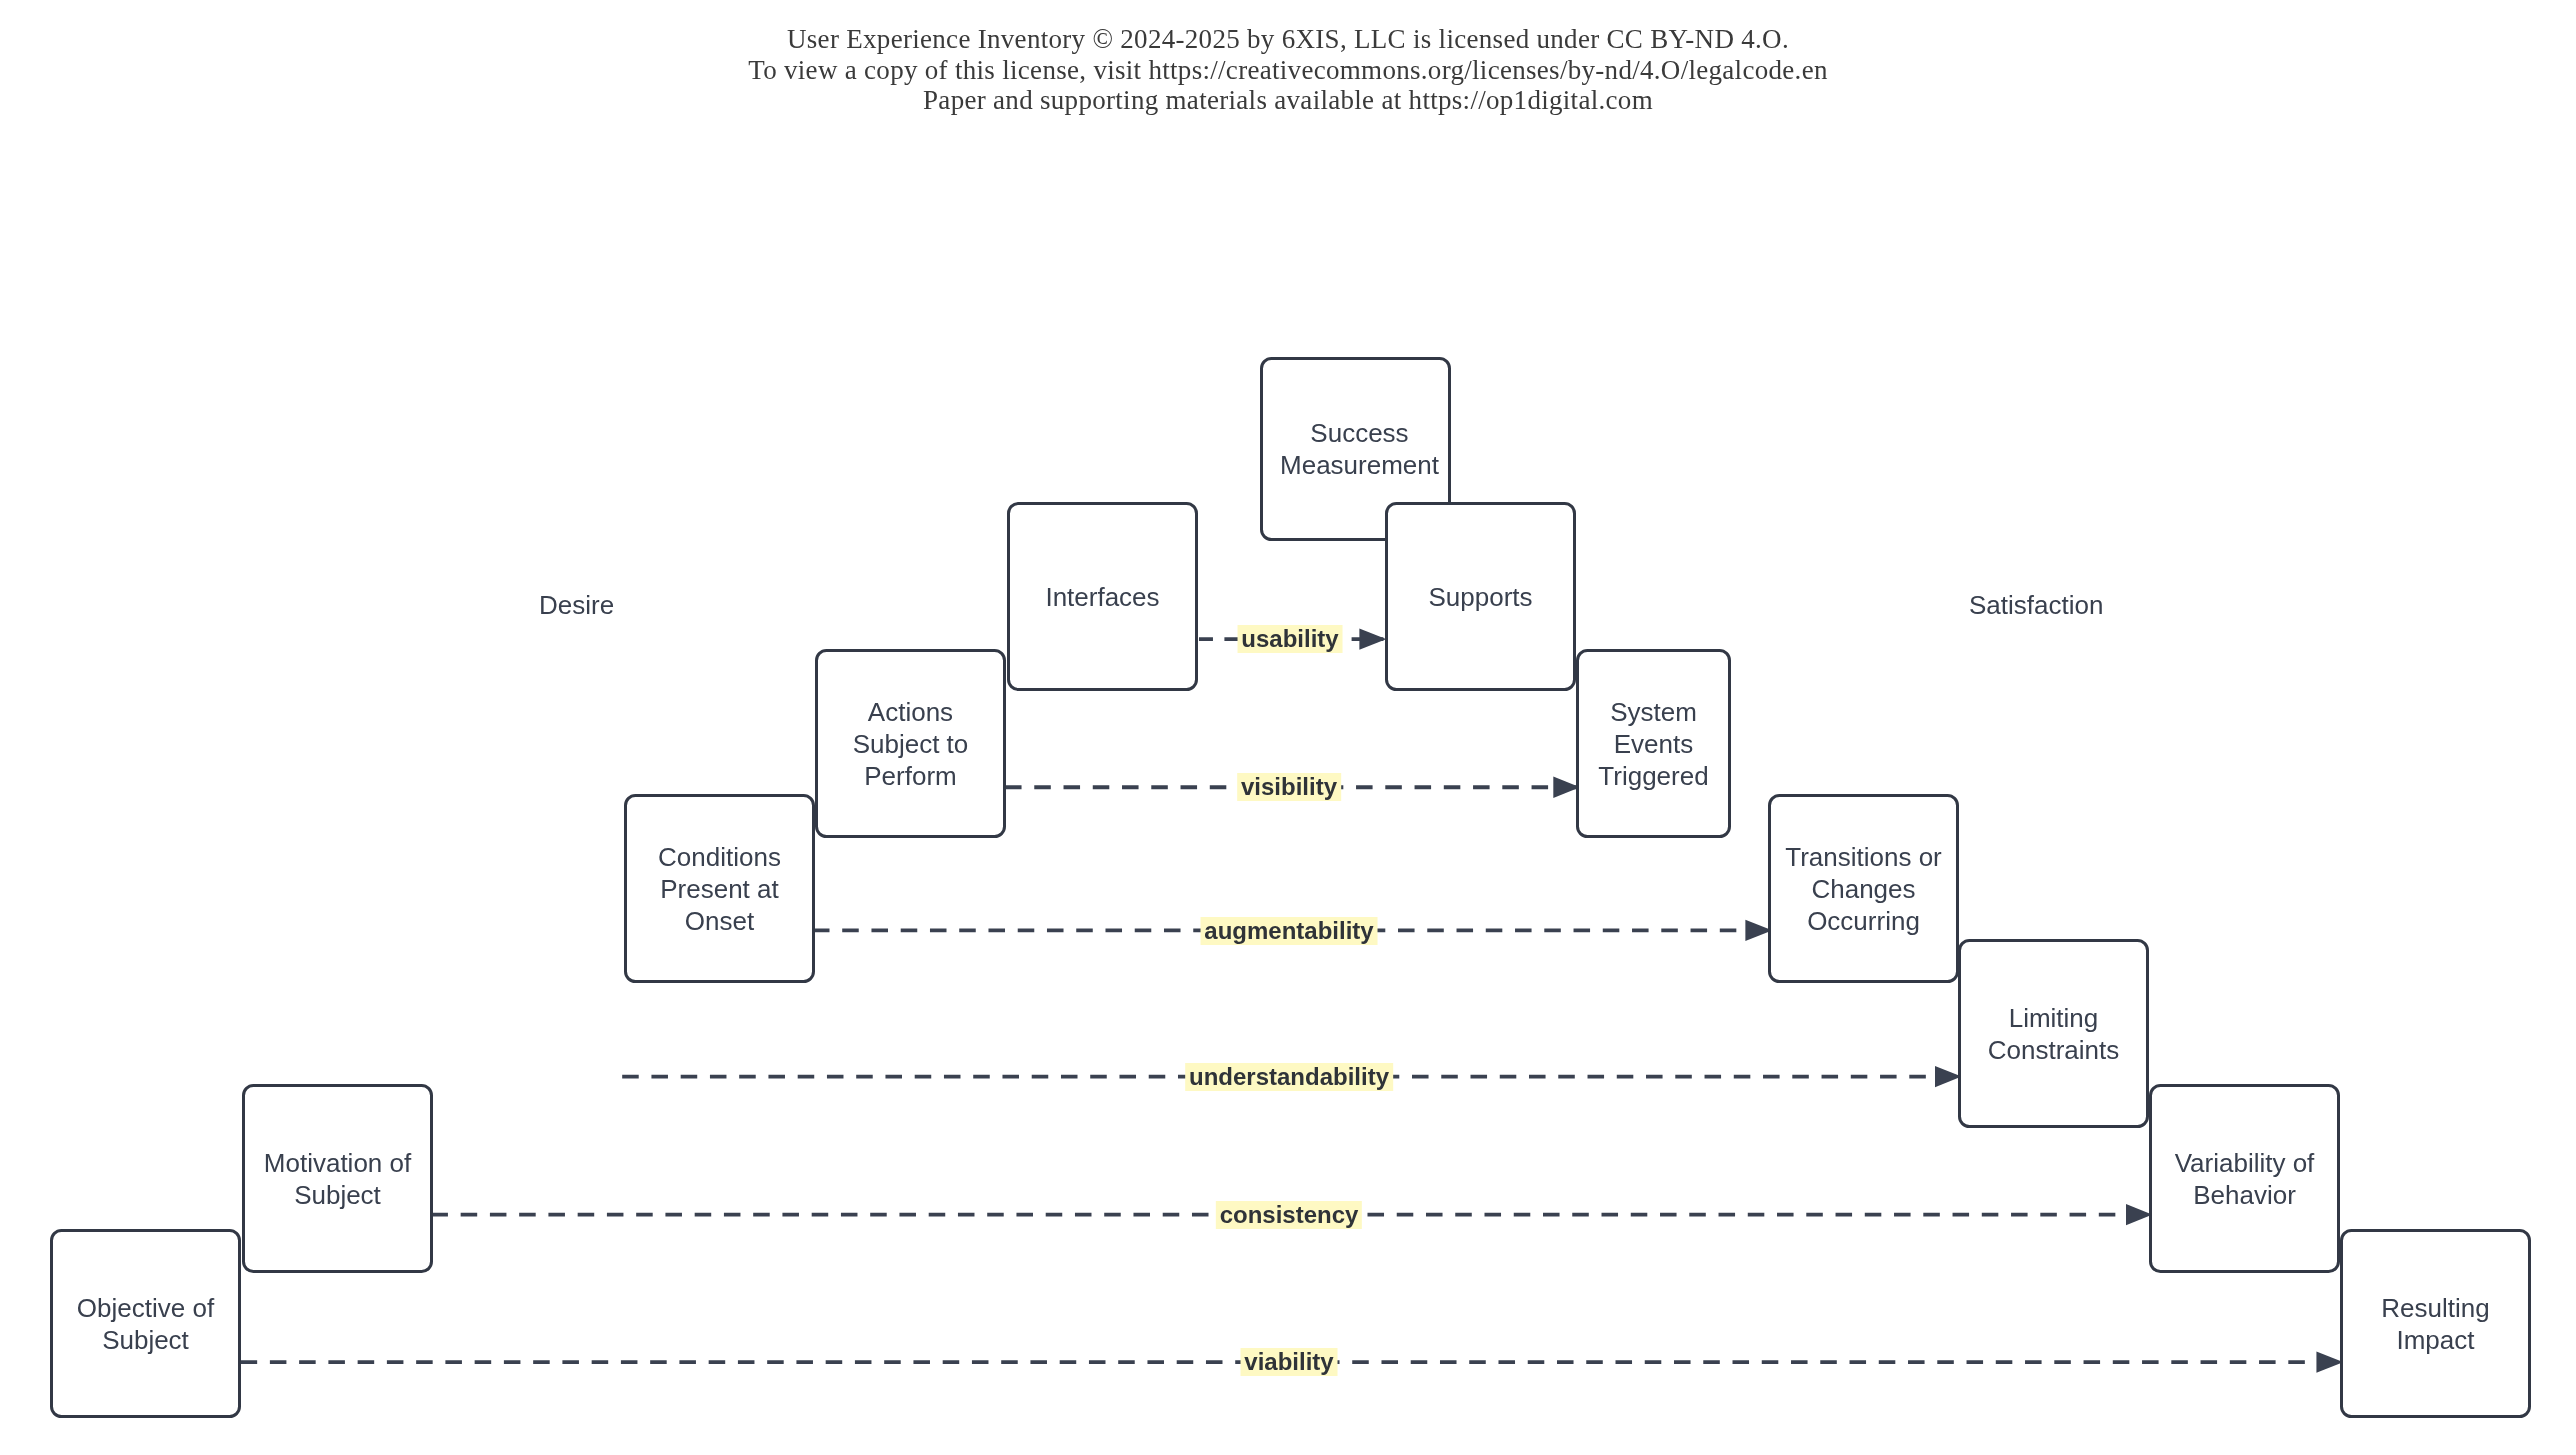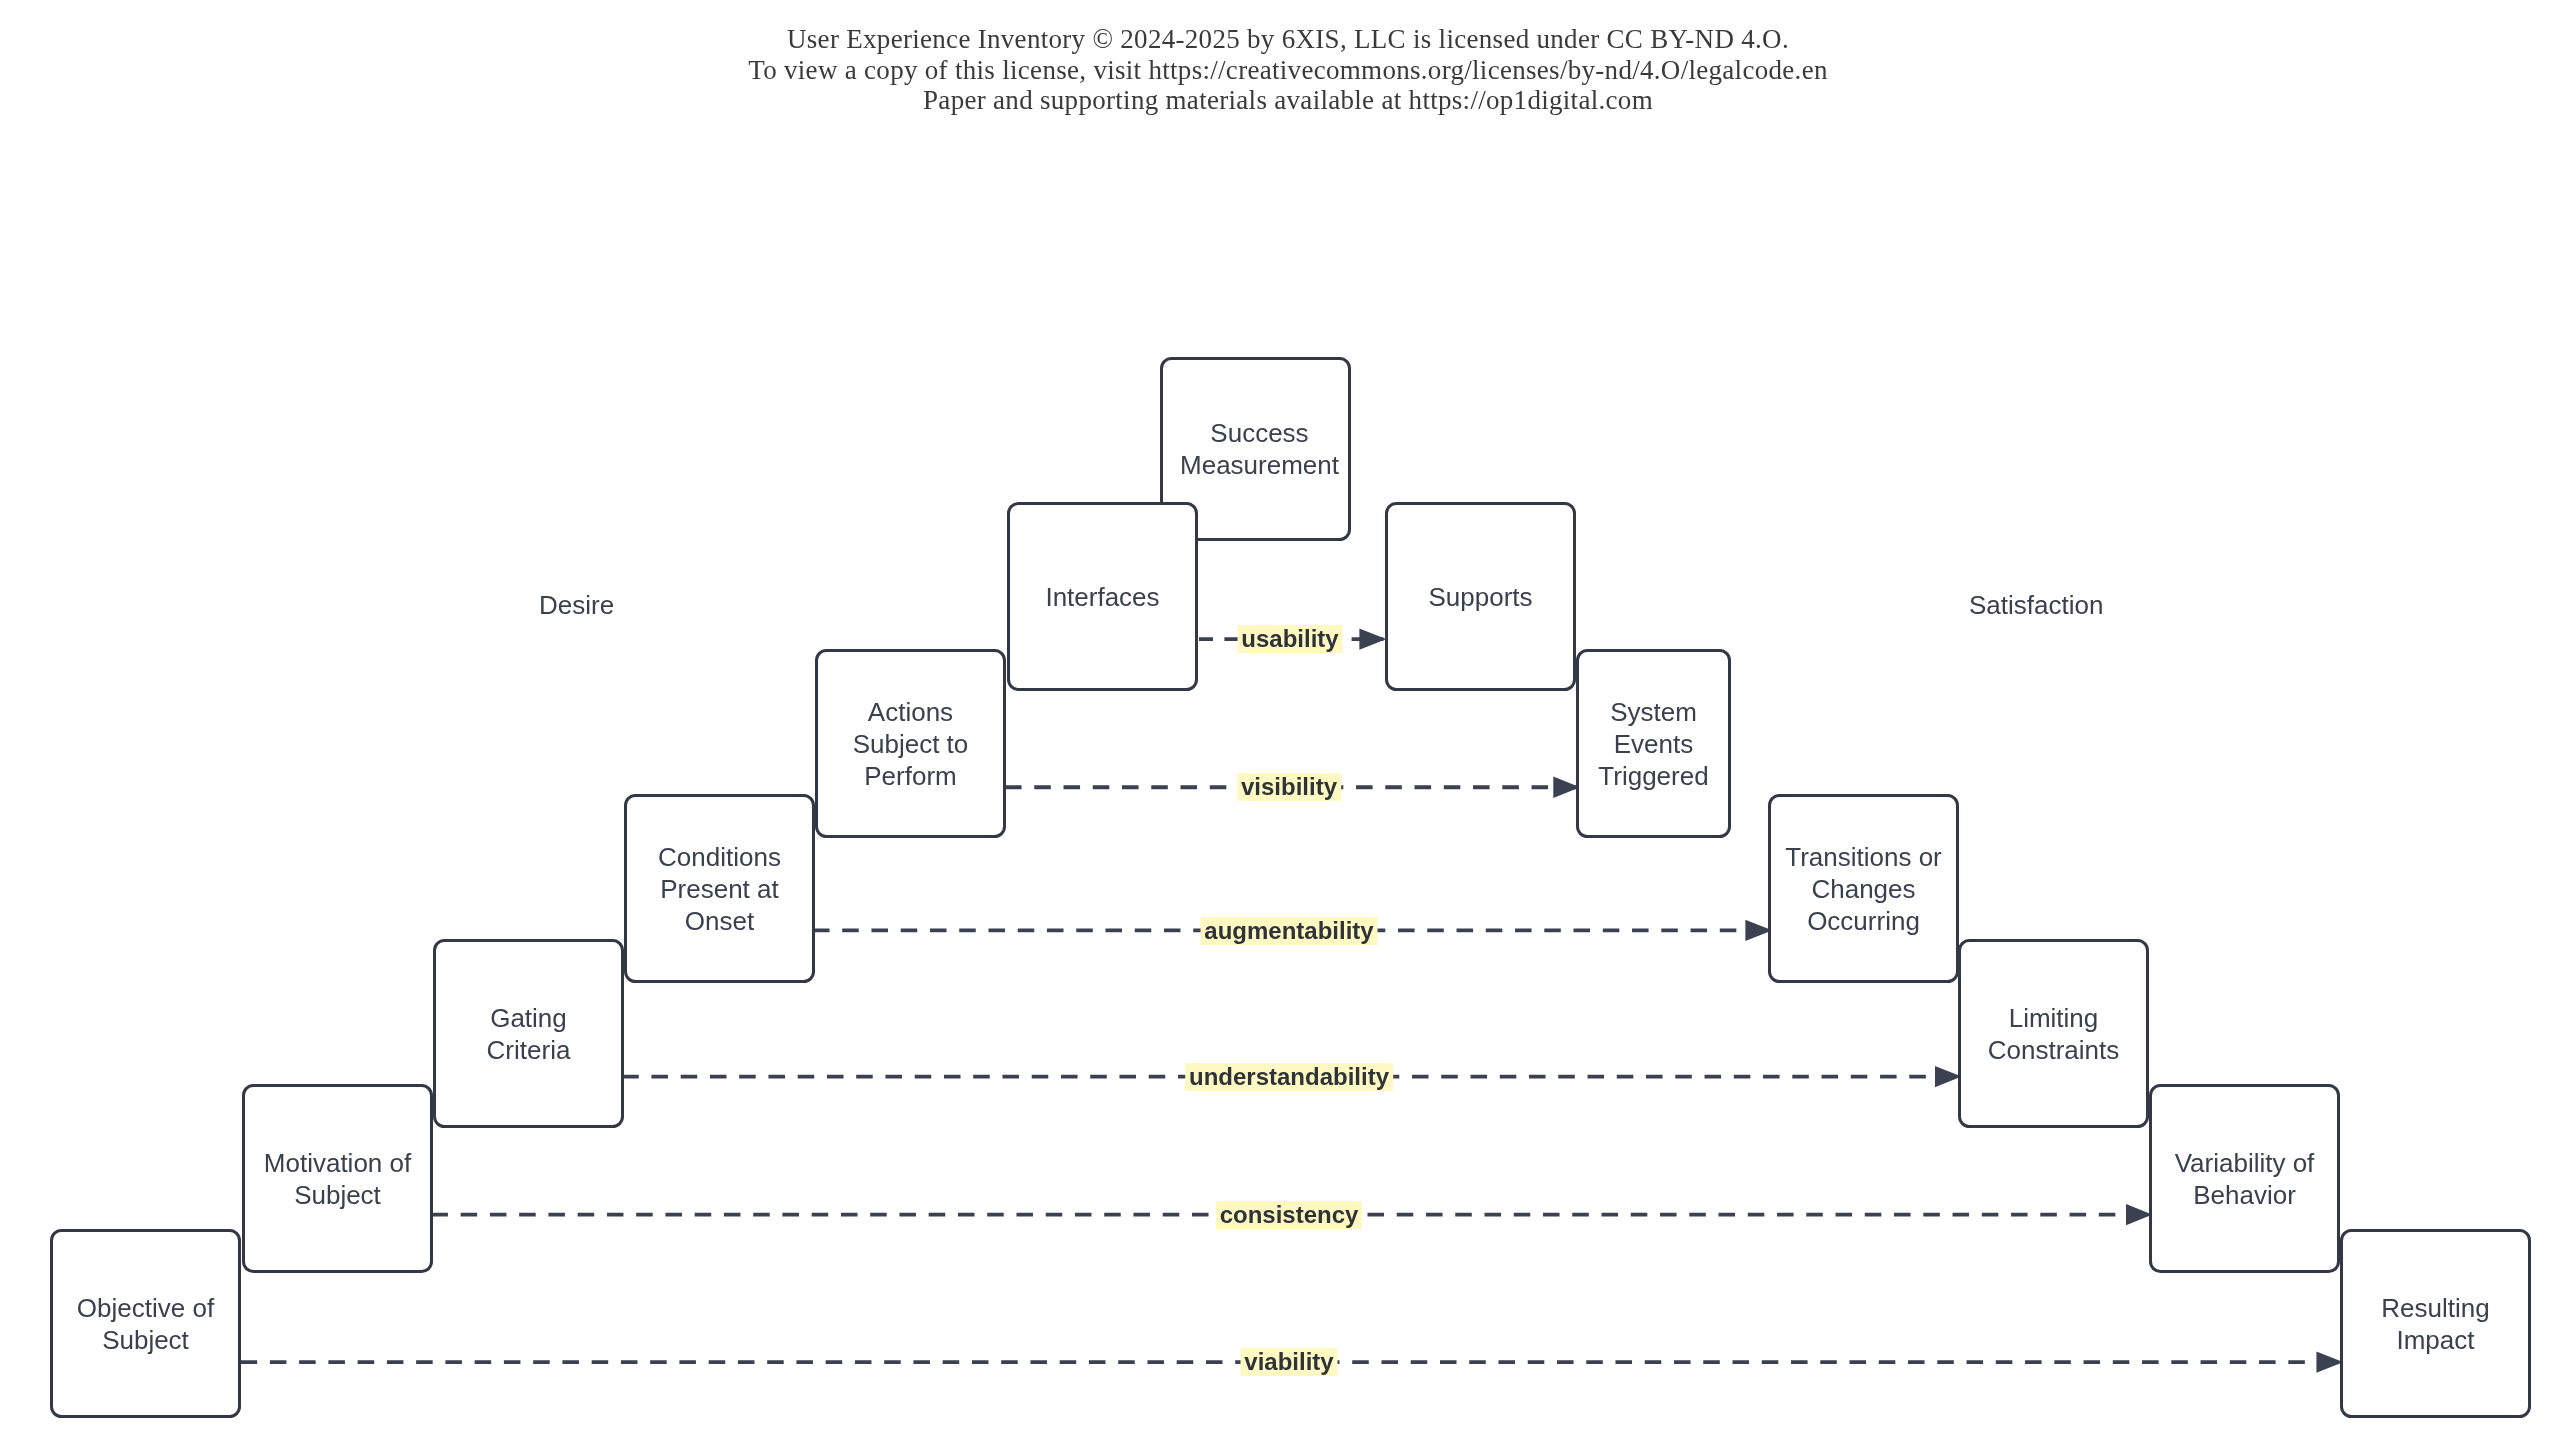--- a/index.html
+++ b/index.html
@@ -135,21 +135,21 @@
       <line x1="978" y1="1693" x2="3080" y2="1693" stroke="#3a4150" stroke-width="6" stroke-dasharray="26 20" marker-end="url(#arrow)"></line>
 
       <line x1="678" y1="1910" x2="3380" y2="1910" stroke="#3a4150" stroke-width="6" stroke-dasharray="26 20" marker-end="url(#arrow)"></line>
 
       <line x1="378" y1="2142" x2="3680" y2="2142" stroke="#3a4150" stroke-width="6" stroke-dasharray="26 20" marker-end="url(#arrow)"></line>
     </svg>
 
     <div class="phase-label" style="left:539px; top:590px;">Desire</div>
     <div class="phase-label" style="left:1969px; top:590px;">Satisfaction</div>
 
-    <div class="node" style="left:1160px; top:357px; width:191px; height:184px;padding-left:8px;">
+    <div class="node" style="left:1260px; top:357px; width:191px; height:184px;padding-left:8px;">
       <span class="node-label">Success<br>Measurement</span>
     </div>
 
     <div class="node" style="left:1007px; top:502px; width:191px; height:189px;">
       <span class="node-label">Interfaces</span>
     </div>
 
     <div class="node" style="left:1385px; top:502px; width:191px; height:189px;">
       <span class="node-label">Supports</span>
     </div>
@@ -163,23 +163,20 @@
     </div>
 
     <div class="node" style="left:624px; top:794px; width:191px; height:189px;">
       <span class="node-label">Conditions<br>Present at<br>Onset</span>
     </div>
 
     <div class="node" style="left:1768px; top:794px; width:191px; height:189px;">
       <span class="node-label">Transitions or<br>Changes<br>Occurring</span>
     </div>
 
-    <div class="node" style="left:433px; top:939px; width:191px; height:189px;">
-      <span class="node-label">Gating Criteria</span>
-    </div>
 
     <div class="node" style="left:1958px; top:939px; width:191px; height:189px;">
       <span class="node-label">Limiting<br>Constraints</span>
     </div>
 
     <div class="node" style="left:242px; top:1084px; width:191px; height:189px;">
       <span class="node-label">Motivation of<br>Subject</span>
     </div>
 
     <div class="node" style="left:2149px; top:1084px; width:191px; height:189px;">

